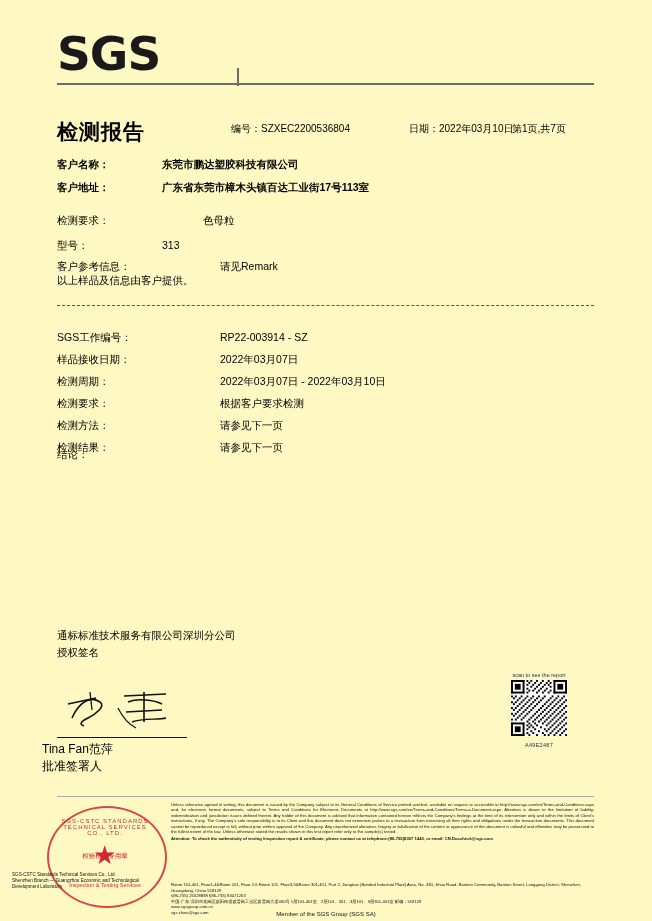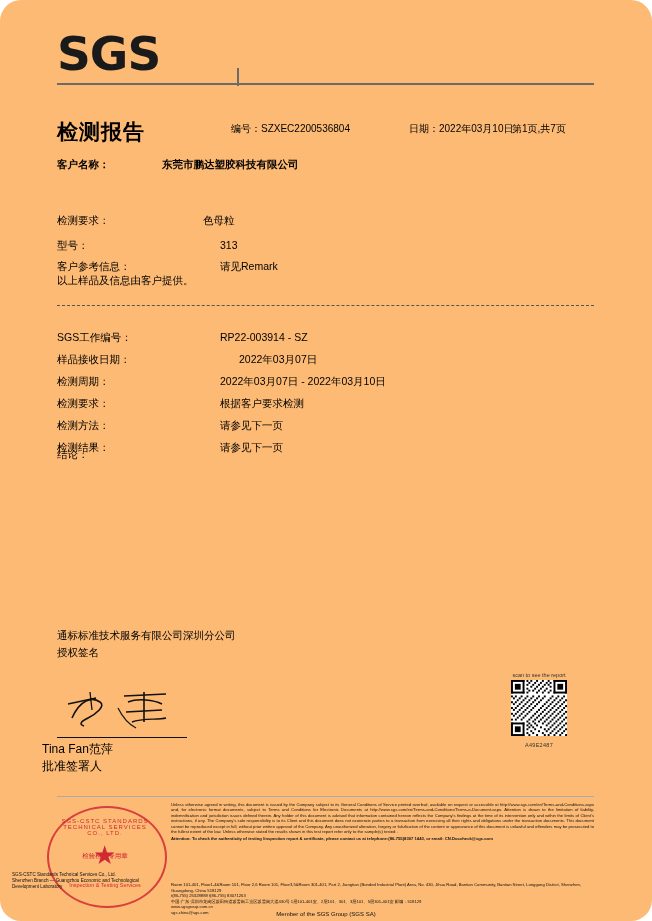--- a/index.html
+++ b/index.html
@@ -13,22 +13,21 @@
     font-family: "Liberation Sans", sans-serif;
     color: #000;
     position: relative;
     overflow: hidden;
   }
   .page {
     position: absolute;
     left: 0; top: 0;
     width: 652px;
     height: 921px;
-    background: #fdba74;
-    border-radius: 21px;
+    background: #fef9c3;
   }
 
   
   .logo-wrap {
     position: absolute;
     left: 57px;
     top: 28px;
     width: 300px;
     height: 62px;
   }
@@ -317,40 +316,43 @@
     <span>编号：</span><span>SZXEC2200536804</span>
   </div>
   <div class="hdr-date">
     <span>日期：</span><span>2022年03月10日</span>
   </div>
   <div class="hdr-page">第1页,共7页</div>
 
   <div class="frow bold" style="top:157px">
     <span class="lbl">客户名称：</span><span class="val">东莞市鹏达塑胶科技有限公司</span>
   </div>
+  <div class="frow bold" style="top:180px">
+    <span class="lbl">客户地址：</span><span class="val">广东省东莞市樟木头镇百达工业街17号113室</span>
+  </div>
 
   <div class="frow" style="top:213px">
     <span class="lbl">检测要求：</span><span class="val" style="margin-left:41px">色母粒</span>
   </div>
   <div class="frow" style="top:238px">
-    <span class="lbl">型号：</span><span class="val" style="margin-left:58px">313</span>
+    <span class="lbl">型号：</span><span class="val" style="">313</span>
   </div>
   <div class="frow" style="top:259px">
     <span class="lbl">客户参考信息：</span><span class="val" style="margin-left:58px">请见Remark</span>
   </div>
 
   <div class="note-line">以上样品及信息由客户提供。</div>
 
   <div class="dashrule" style="top:305px"></div>
 
   <div class="frow" style="top:330px">
     <span class="lbl">SGS工作编号：</span><span class="val" style="margin-left:58px">RP22-003914 - SZ</span>
   </div>
   <div class="frow" style="top:352px">
-    <span class="lbl">样品接收日期：</span><span class="val" style="margin-left:77px">2022年03月07日</span>
+    <span class="lbl">样品接收日期：</span><span class="val" style="margin-left:58px">2022年03月07日</span>
   </div>
   <div class="frow" style="top:374px">
     <span class="lbl">检测周期：</span><span class="val" style="margin-left:58px">2022年03月07日 - 2022年03月10日</span>
   </div>
   <div class="frow" style="top:396px">
     <span class="lbl">检测要求：</span><span class="val" style="margin-left:58px">根据客户要求检测</span>
   </div>
   <div class="frow" style="top:418px">
     <span class="lbl">检测方法：</span><span class="val" style="margin-left:58px">请参见下一页</span>
   </div>

